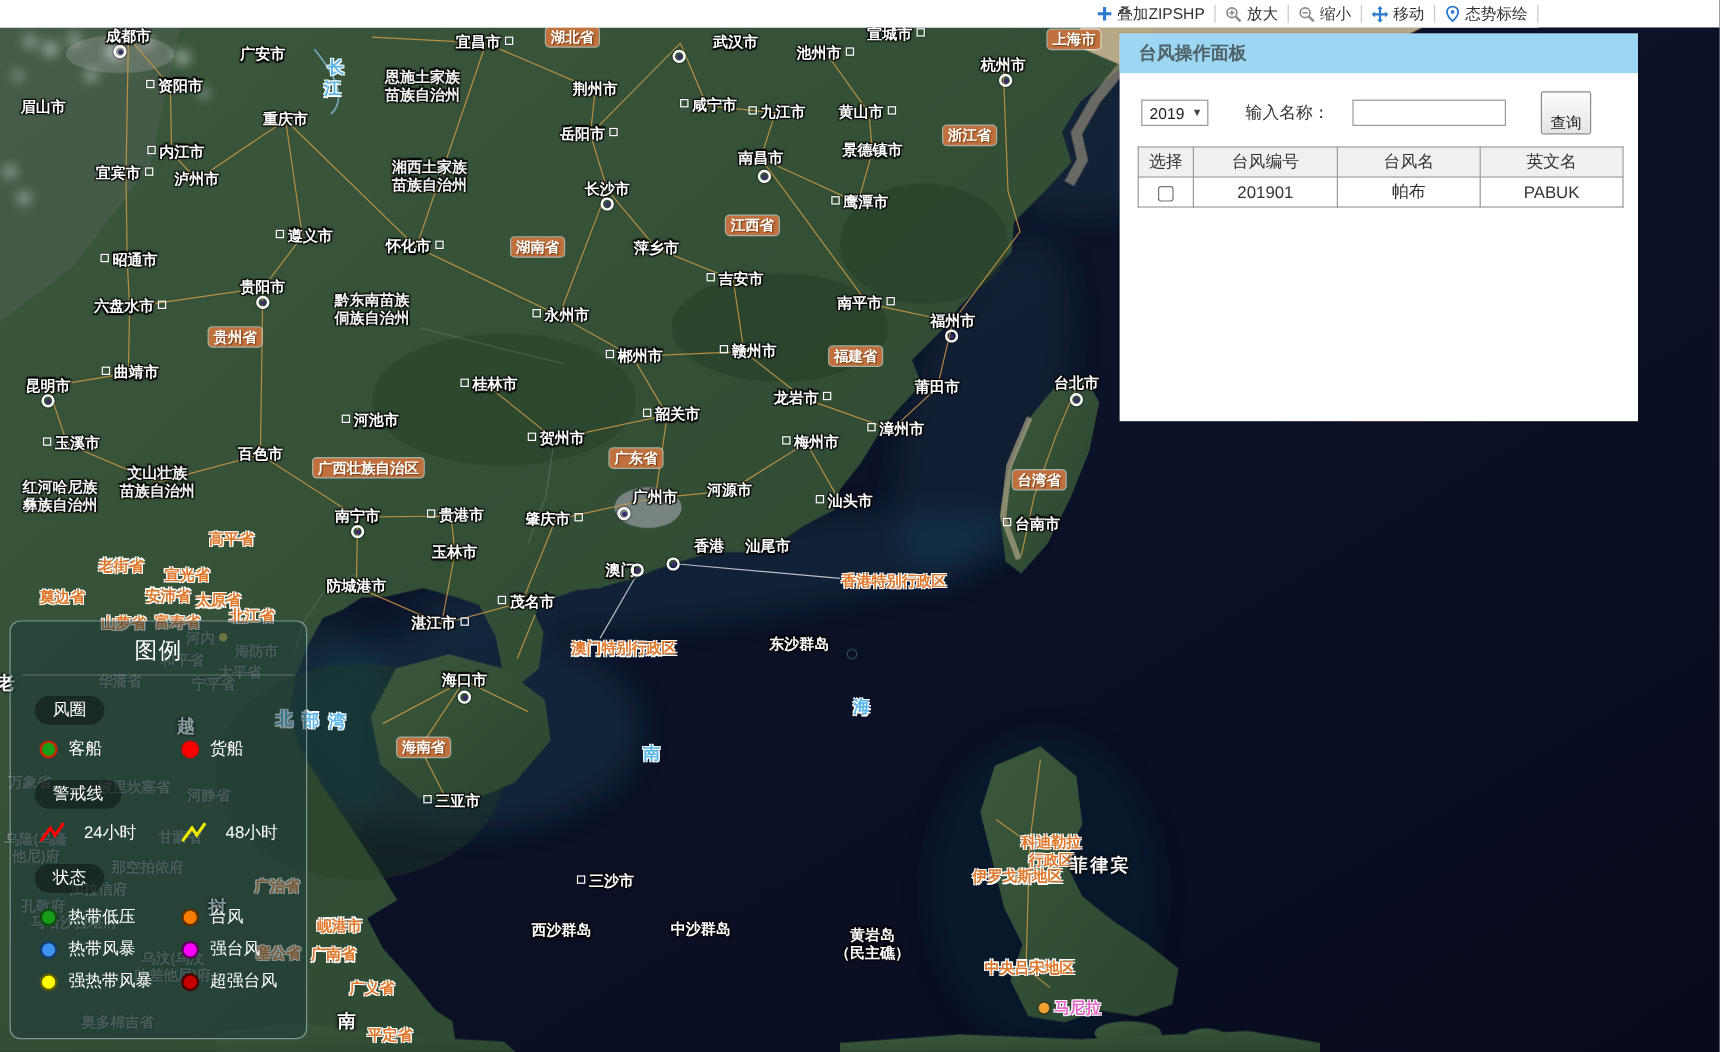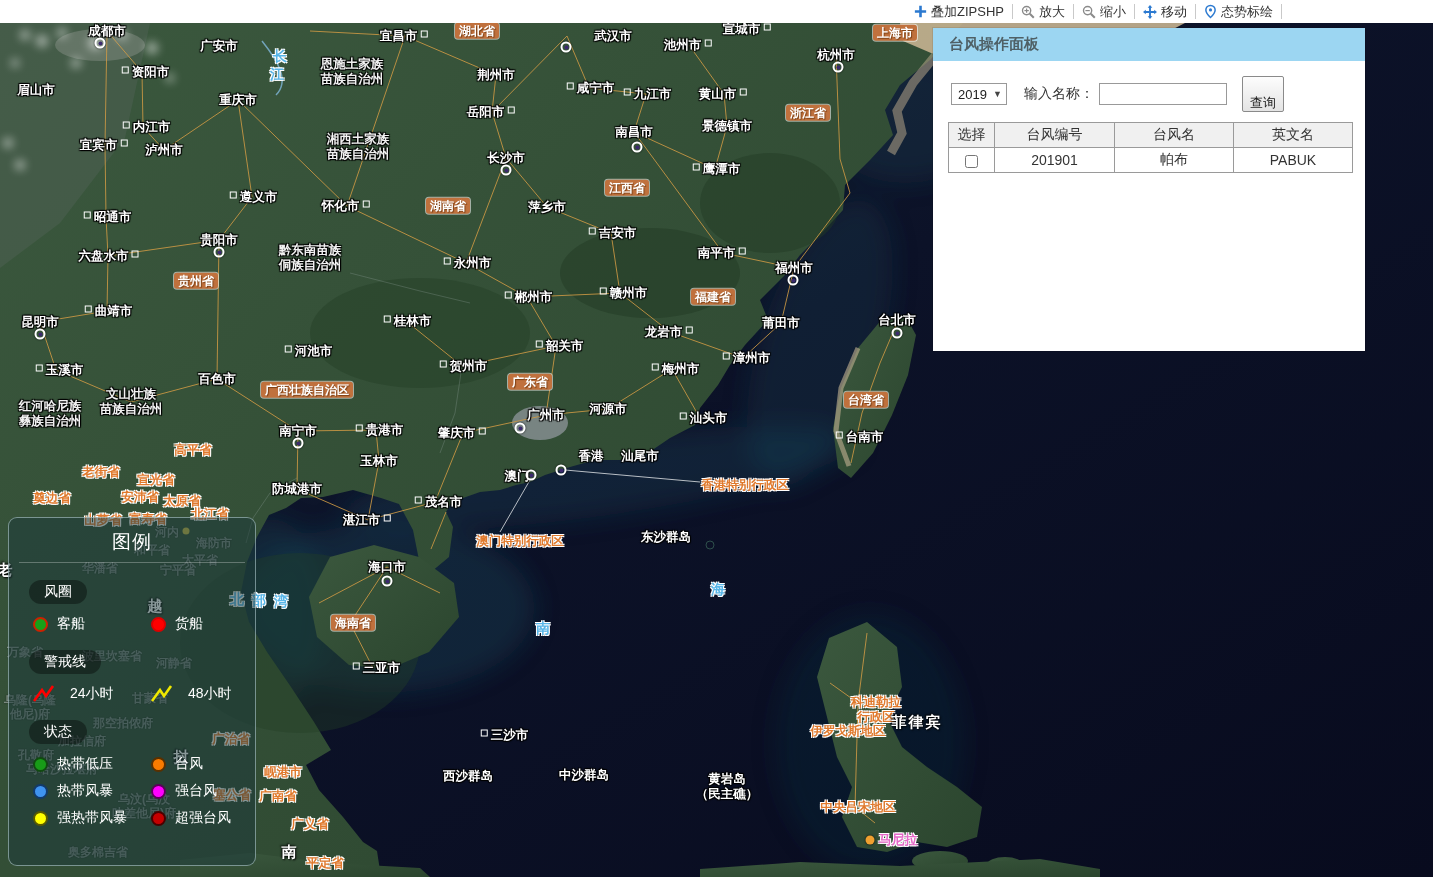--- a/index.html
+++ b/index.html
@@ -58,21 +58,21 @@
   .litem{display:flex;align-items:center;gap:9px;font-size:14px;white-space:nowrap;}
   .dot{width:15px;height:15px;border-radius:50%;flex:0 0 auto;box-sizing:border-box;}
   .zig{width:28px;height:18px;flex:0 0 auto;}
   
   .panel{
     position:absolute;left:933px;top:28px;width:432px;height:323px;background:#fff;z-index:20;
     box-shadow:0 0 0 1px rgba(0,0,0,.08);
   }
   .panel-header{height:33px;background:#9cd6f2;display:flex;align-items:center;
     font-size:15px;font-weight:700;color:#4f6066;padding-left:16px;}
-  .panel-controls{display:flex;align-items:center;padding:15px 14px 6px 18px;gap:5px;}
+  .panel-controls{display:flex;align-items:center;padding:15px 14px 6px 18px;gap:19px;}
   .year-select{width:56px;height:22px;border:1px solid #999;display:flex;align-items:center;
     justify-content:space-between;padding:0 4px 0 6px;font-size:13px;color:#222;cursor:pointer;box-sizing:border-box;background:#fff;}
   .caret{font-size:9px;color:#444;}
   .name-label{font-size:14px;color:#333;margin-left:12px;white-space:nowrap;}
   .name-input{width:118px;height:18px;border:1px solid #999;font-size:13px;padding:1px 4px;outline:none;}
   .query-btn{margin-left:10px;height:23px;padding:17px 7px;font-size:13px;color:#222;
     background:linear-gradient(#fdfdfd,#e4e4e4);border:1px solid #8a8a8a;border-radius:2px;cursor:pointer;}
   .typhoon-table{border-collapse:collapse;margin:4px 14px 0 15px;table-layout:fixed;width:404px;font-size:14px;color:#333;}
   .typhoon-table th,.typhoon-table td{border:1px solid #9a9a9a;text-align:center;height:24px;padding:0;overflow:hidden;}
   .typhoon-table th{background:#f0f0f0;font-weight:400;}

